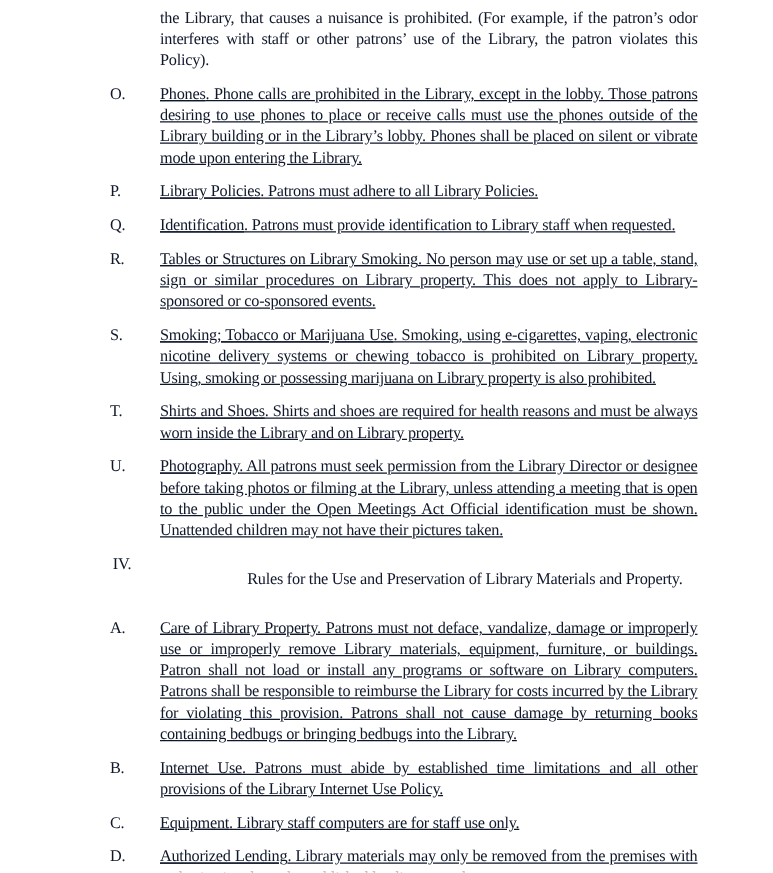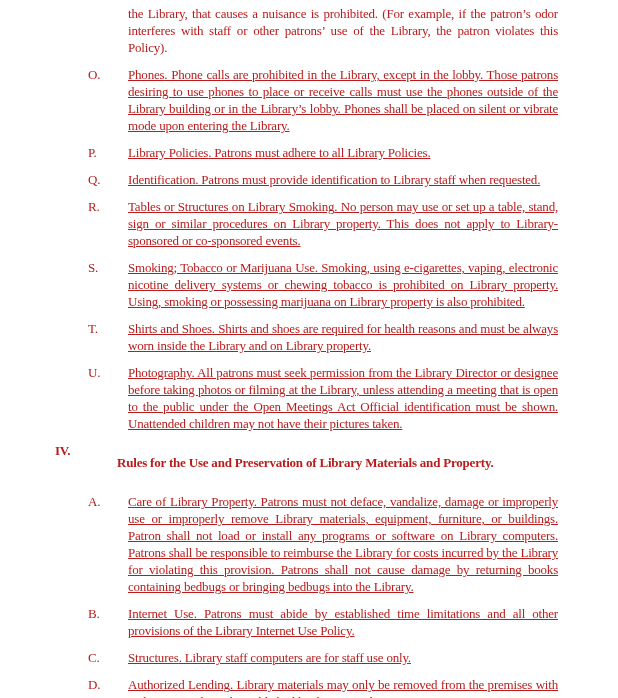--- a/index.html
+++ b/index.html
@@ -8,21 +8,21 @@
     background:#ffffff;
     font-family:"Liberation Serif", serif;
   }
   .page {
     position:relative;
     width:608px; height:698px;
     box-sizing:border-box;
     padding-top:5px;
     overflow:hidden;
     background:#ffffff;
-    color:#b91c1c;
+    color:#0f172a;
     font-size:13px;
     line-height:17px;
     letter-spacing:-0.2px;
   }
   .intro {
     margin:0 50px 10px 128px;
     text-align:justify;
   }
   .item {
     display:flex;
@@ -34,21 +34,22 @@
   }
   .item .body {
     flex:1 1 auto;
     margin:0;
     text-align:justify;
     text-decoration:underline;
   }
   .heading {
     display:flex;
     margin:0 50px 10px 55px;
-    font-weight:bold;
+    font-weight:normal;
+    text-align:right;
   }
   .heading .marker {
     flex:0 0 50px;
     width:50px;
   }
   .heading .body { flex:1 1 auto; margin:12px; }
   .title { text-decoration:underline; }
 </style>
 </head>
 <body>
@@ -102,21 +103,21 @@
     <p class="body"><span class="title">Care of Library Property</span><span>.  Patrons must not deface, vandalize, damage or improperly use or improperly remove Library materials, equipment, furniture, or buildings. Patron shall not load or install any programs or software on Library computers.  Patrons shall be responsible to reimburse the Library for costs incurred by the Library for violating this provision.  Patrons shall not cause damage by returning books containing bedbugs or bringing bedbugs into the Library.</span></p>
   </div>
 
   <div class="item">
     <span class="marker">B.</span>
     <p class="body"><span class="title">Internet Use</span><span>.  Patrons must abide by established time limitations and all other provisions of the Library Internet Use Policy.</span></p>
   </div>
 
   <div class="item">
     <span class="marker">C.</span>
-    <p class="body"><span class="title">Structures</span><span>.  Library staff computers are for staff use only.</span></p>
+    <p class="body"><span class="title">Equipment</span><span>.  Library staff computers are for staff use only.</span></p>
   </div>
 
   <div class="item">
     <span class="marker">D.</span>
     <p class="body"><span class="title">Authorized Lending</span><span>.  Library materials may only be removed from the premises with authorization through established lending procedures.</span></p>
   </div>
 
 </div>
 
 </body></html>

